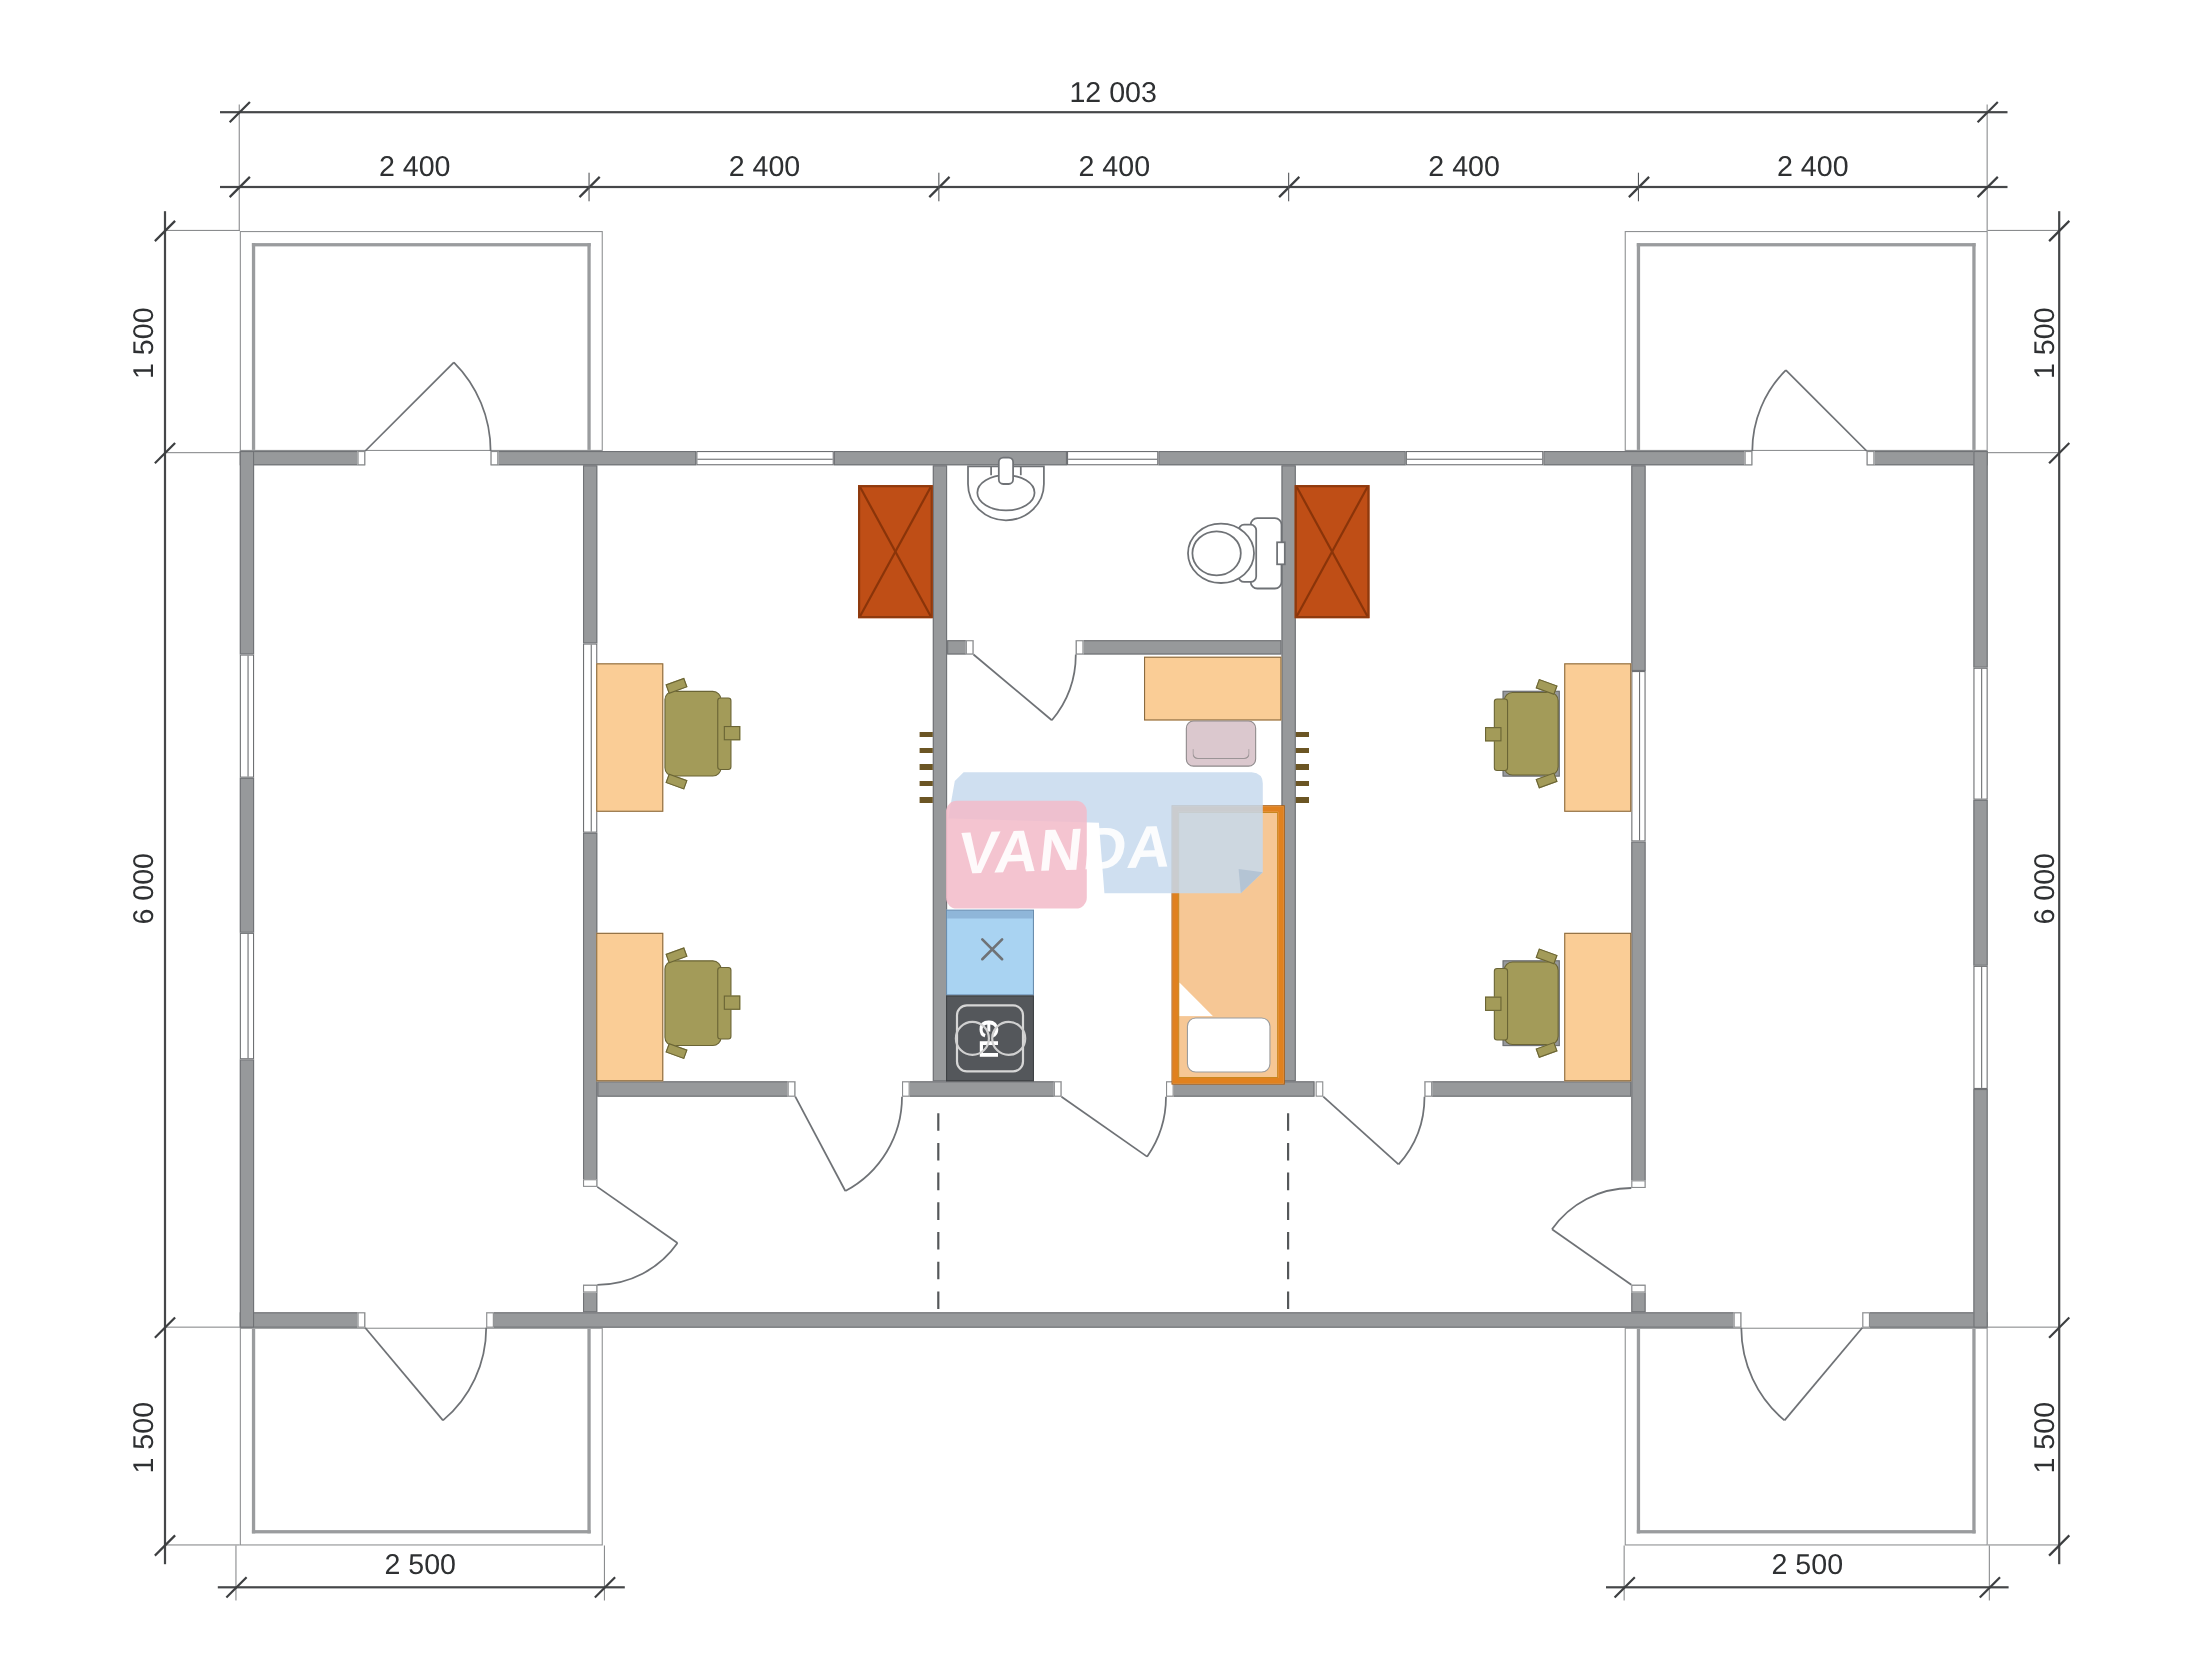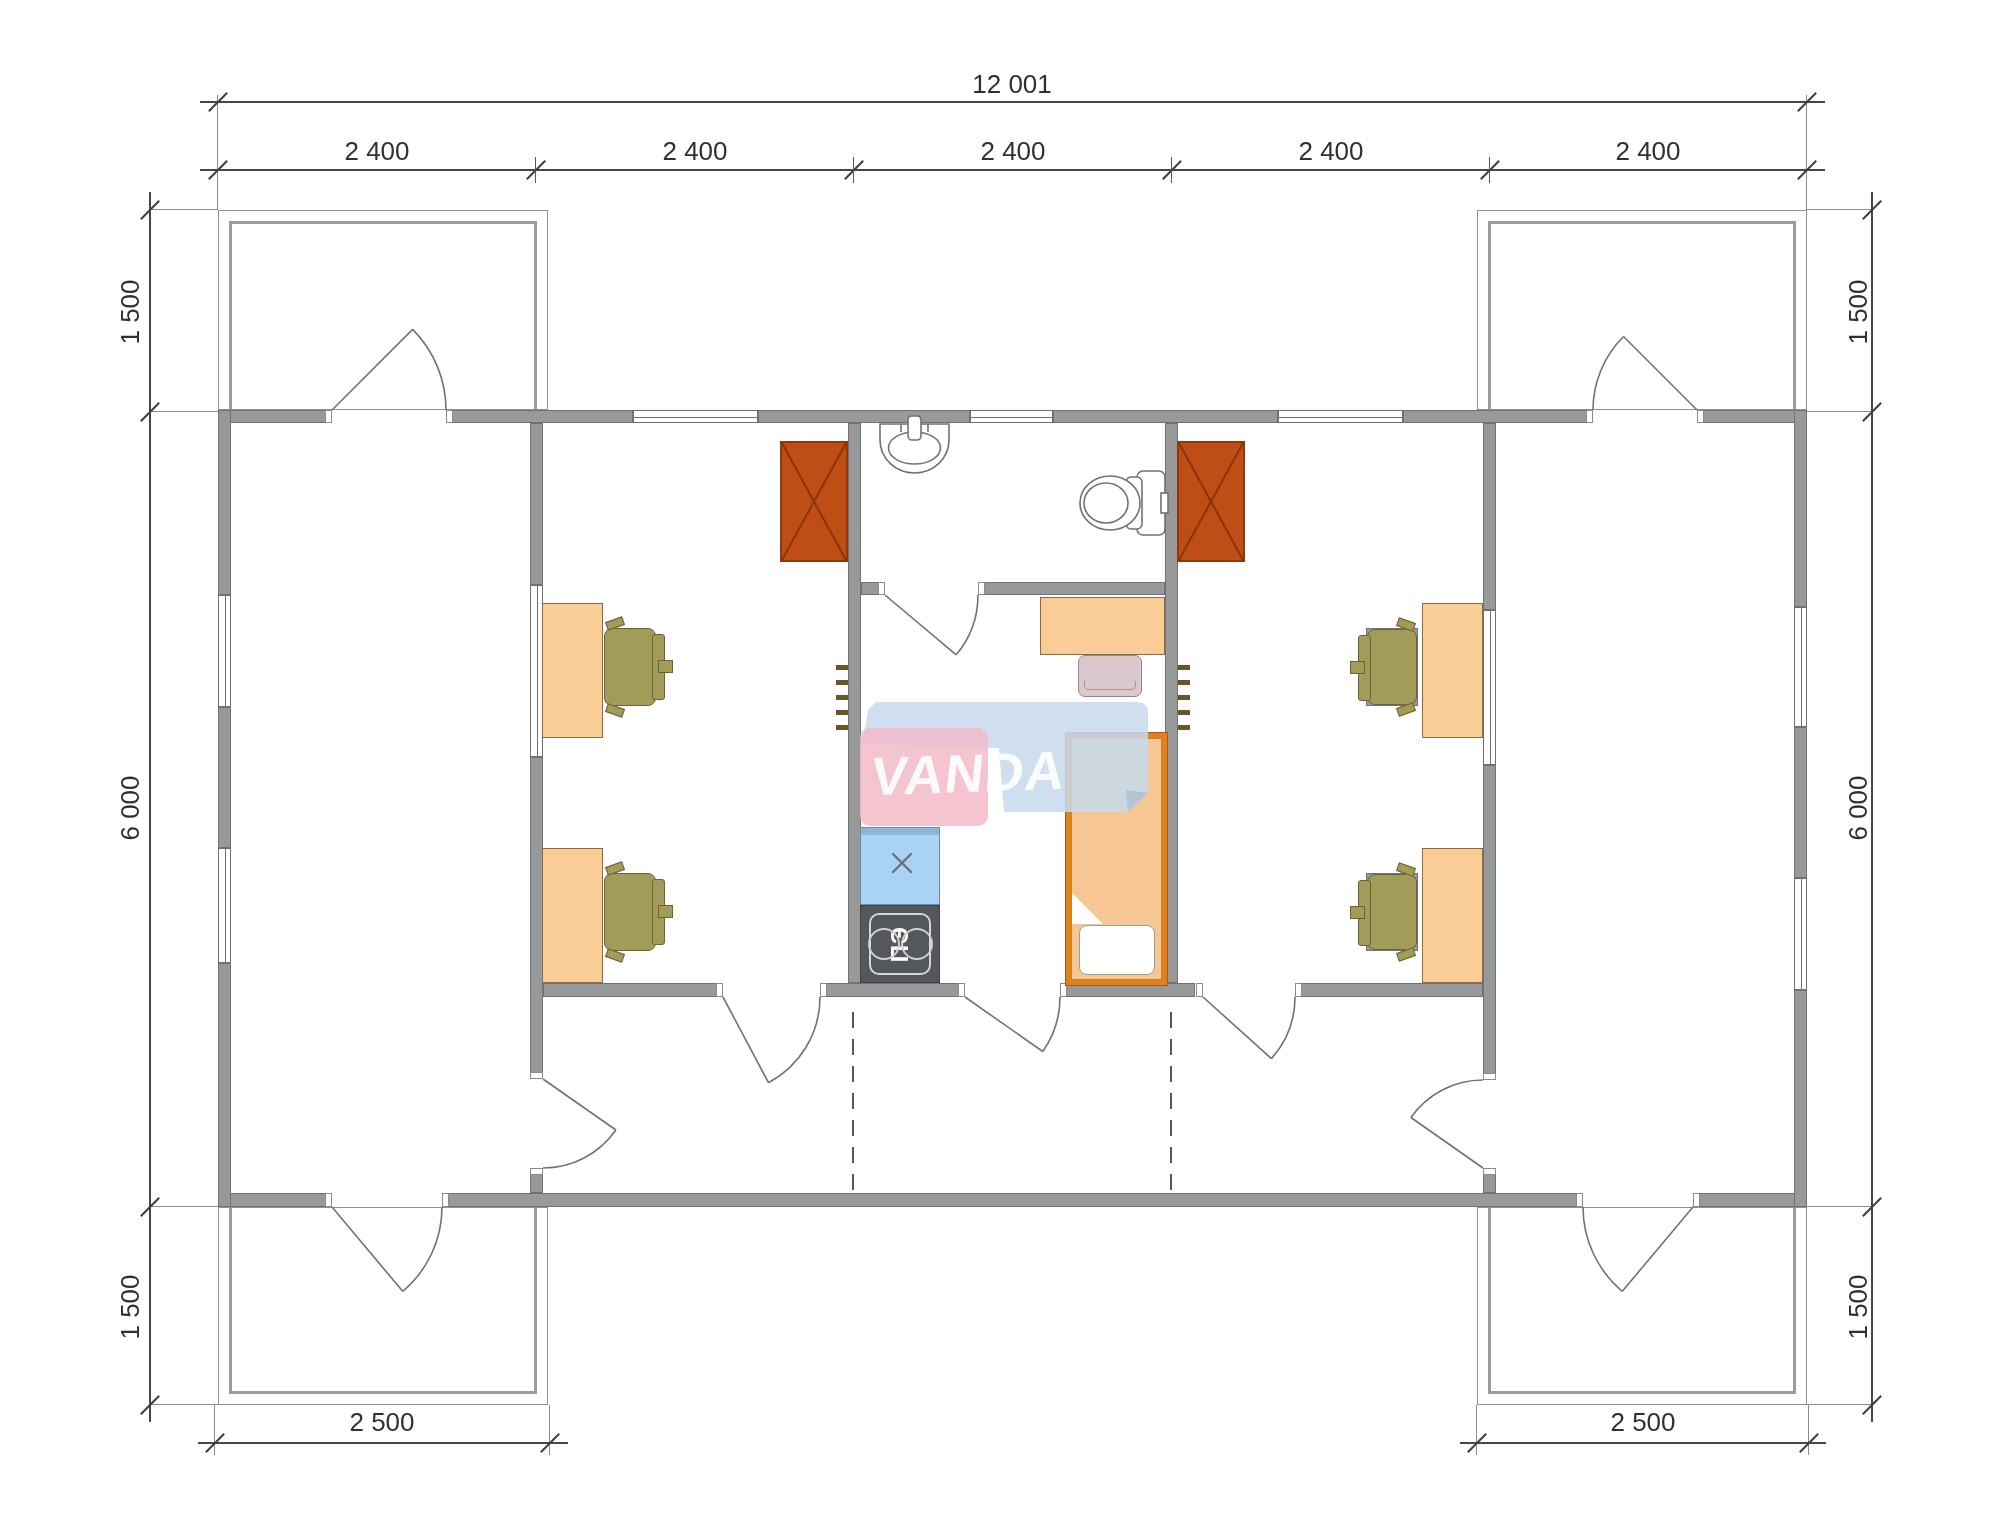--- a/index.html
+++ b/index.html
@@ -314,21 +314,21 @@
   <i class="slash" style="left:1859px;top:209px"></i>
   <i class="slash" style="left:1859px;top:411px"></i>
   <i class="slash" style="left:1859px;top:1206px"></i>
   <i class="slash" style="left:1859px;top:1404px"></i>
 
   <i class="slash" style="left:202px;top:1442px"></i>
   <i class="slash" style="left:537px;top:1442px"></i>
   <i class="slash" style="left:1464px;top:1442px"></i>
   <i class="slash" style="left:1796px;top:1442px"></i>
 
-  <i class="dtxt" style="left:912px;top:70px;width:200px">12 001</i>
+  <i class="dtxt" style="left:912px;top:70px;width:200px">12 003</i>
   <i class="dtxt" style="left:307px;top:137px;width:140px">2 400</i>
   <i class="dtxt" style="left:625px;top:137px;width:140px">2 400</i>
   <i class="dtxt" style="left:943px;top:137px;width:140px">2 400</i>
   <i class="dtxt" style="left:1261px;top:137px;width:140px">2 400</i>
   <i class="dtxt" style="left:1578px;top:137px;width:140px">2 400</i>
   <i class="dtxt rot" style="left:60px;top:298px;width:140px">1 500</i>
   <i class="dtxt rot" style="left:60px;top:794px;width:140px">6 000</i>
   <i class="dtxt rot" style="left:60px;top:1293px;width:140px">1 500</i>
   <i class="dtxt rot" style="left:1788px;top:298px;width:140px">1 500</i>
   <i class="dtxt rot" style="left:1788px;top:794px;width:140px">6 000</i>

